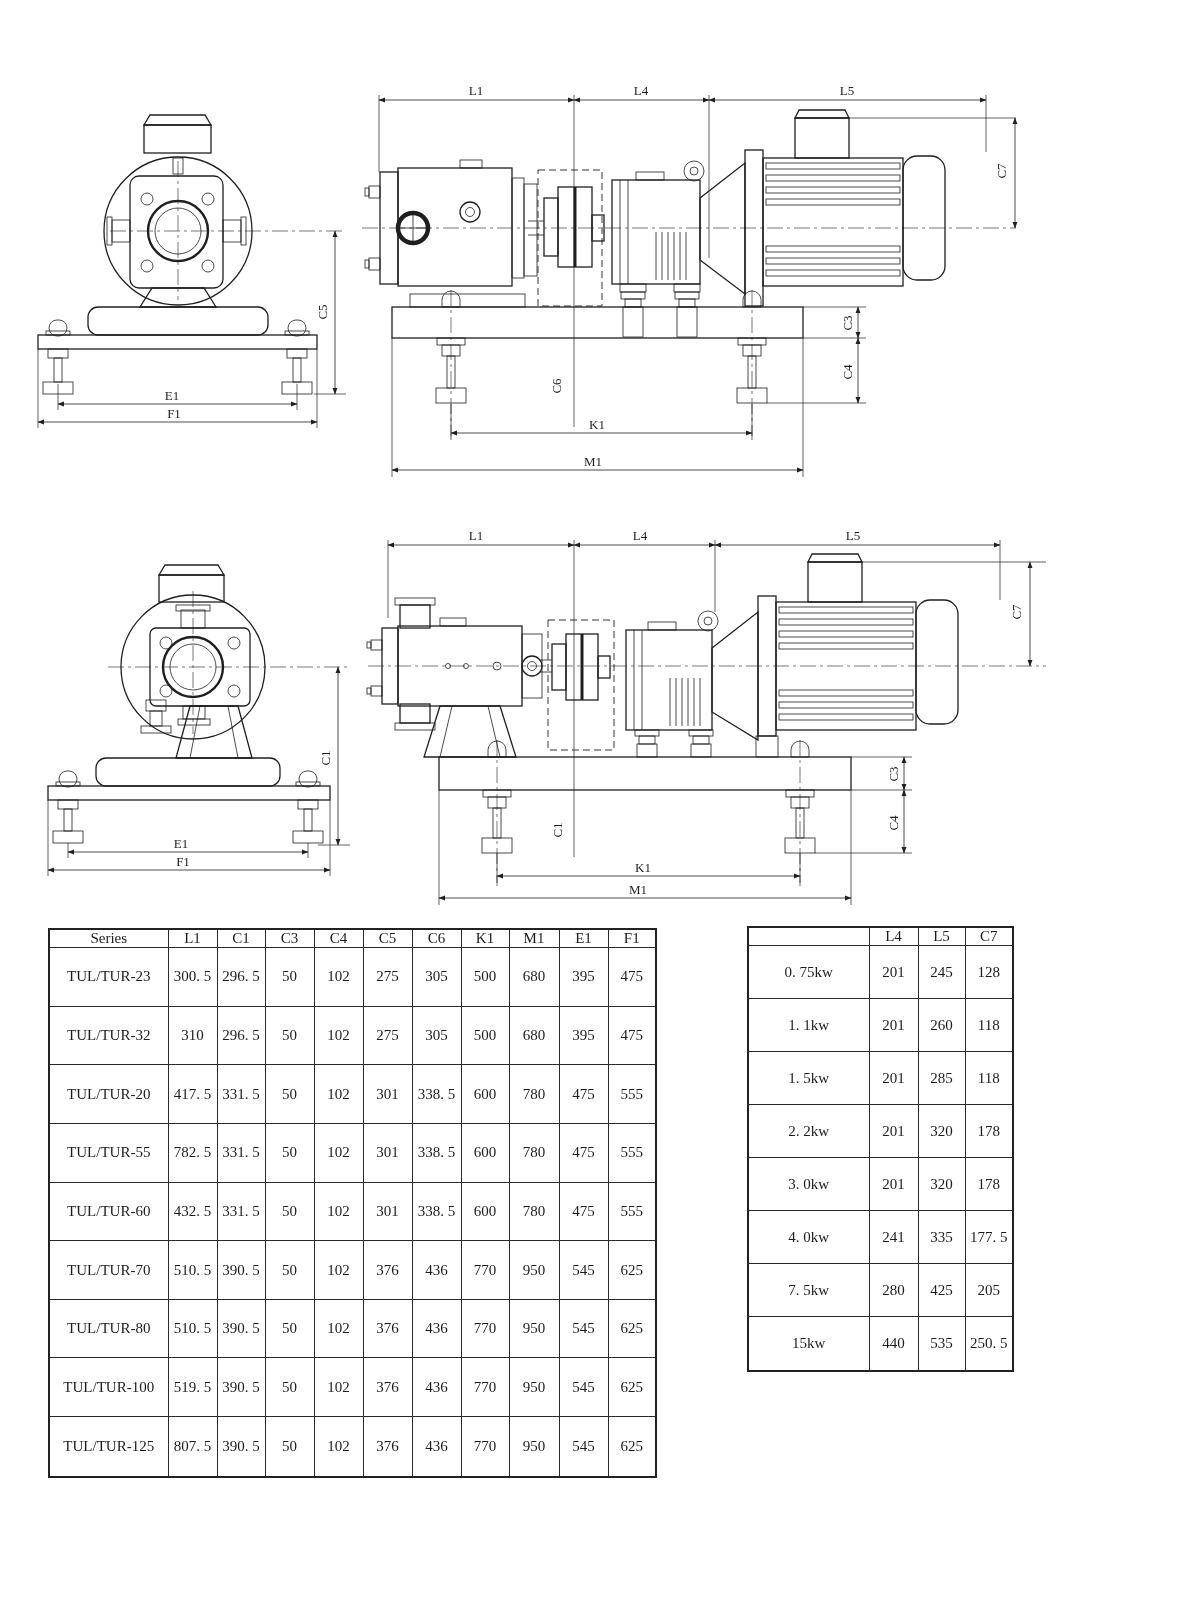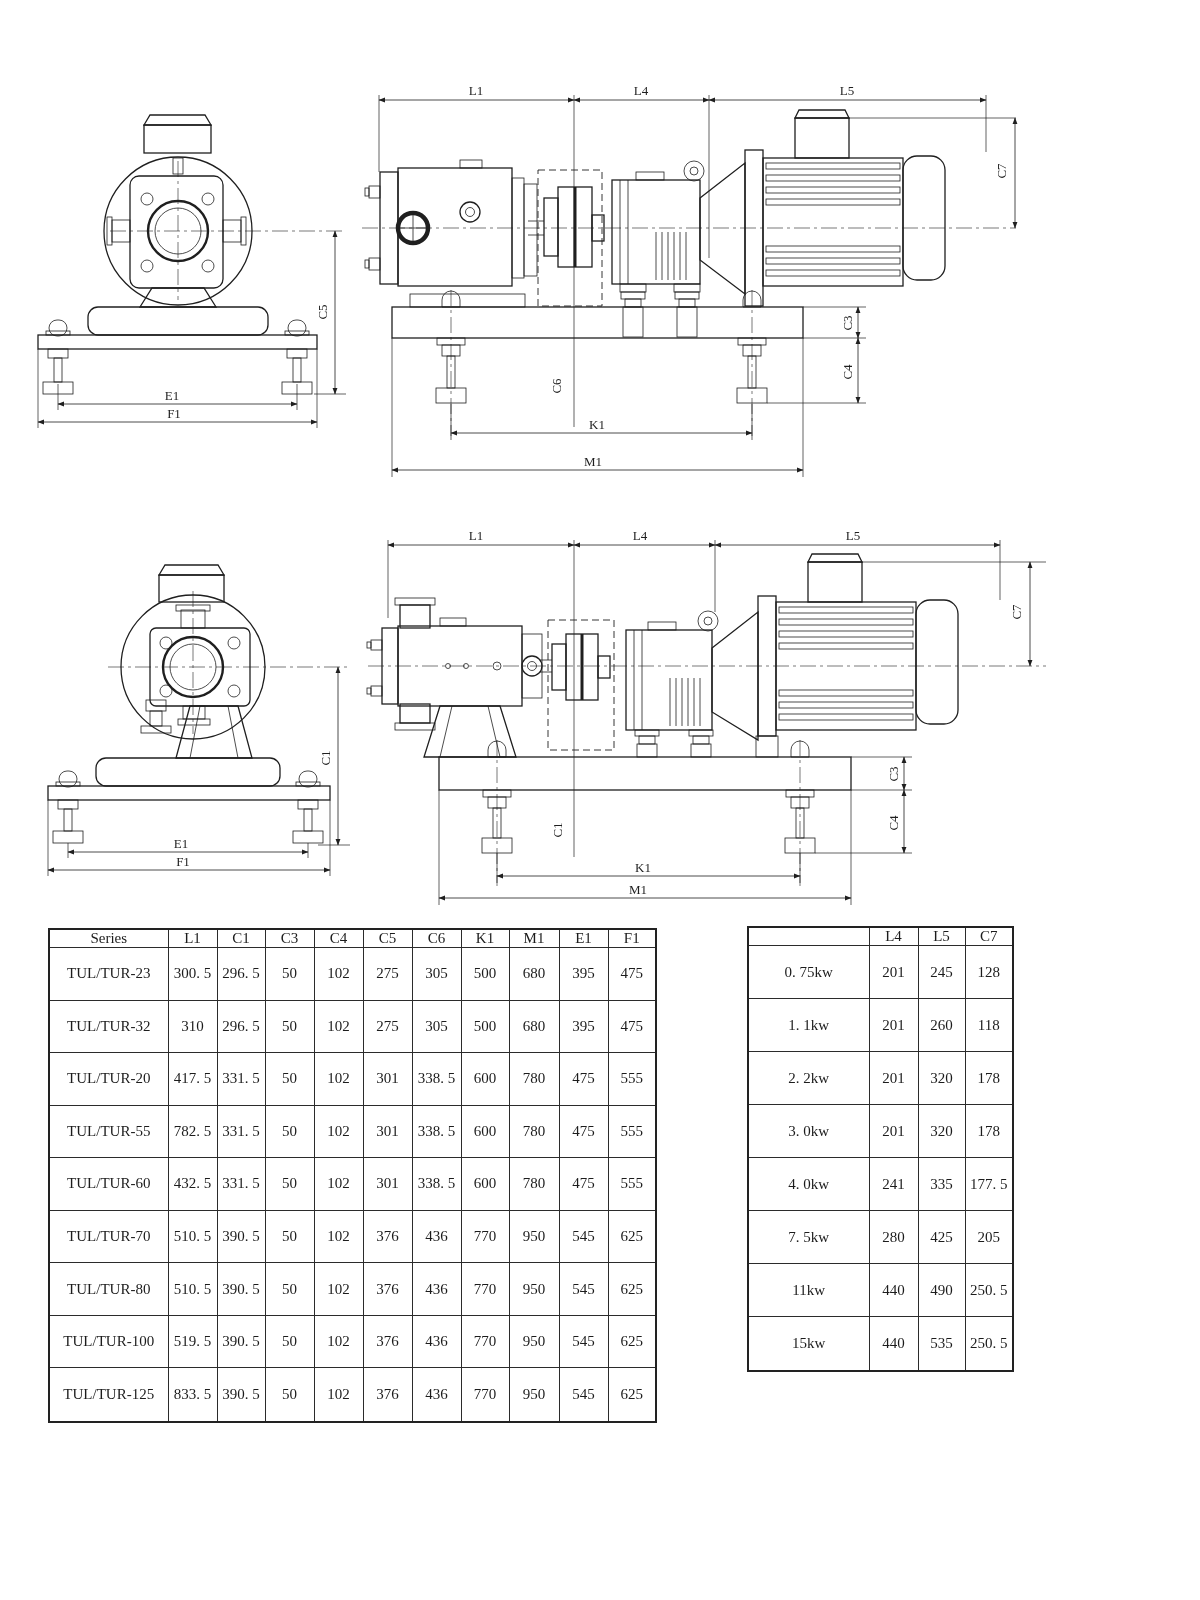--- a/index.html
+++ b/index.html
@@ -14,21 +14,21 @@
   .ext {fill:none;stroke:#1f1f1f;stroke-width:0.7;}
   .cl  {fill:none;stroke:#1f1f1f;stroke-width:0.6;stroke-dasharray:16 4 3 4;}
   .dsh {fill:none;stroke:#1f1f1f;stroke-width:0.9;stroke-dasharray:7 4;}
   .bar {fill:none;stroke:#1f1f1f;stroke-width:3;}
   text.dlab{font-family:"Liberation Serif",serif;font-size:13px;fill:#1f1f1f;text-anchor:middle;}
   
   table.spec{position:absolute;border-collapse:collapse;table-layout:fixed;background:#fff;
              font-size:15px;color:#1c1c1c;}
   table.spec th,table.spec td{border:1px solid #2b2b2b;text-align:center;vertical-align:middle;
              padding:0;font-weight:normal;white-space:nowrap;overflow:hidden;}
-  table.dim-table{left:48px;top:928px;width:607px;height:495px;border:2px solid #222;}
+  table.dim-table{left:48px;top:928px;width:607px;height:550px;border:2px solid #222;}
   table.motor-table{left:747px;top:926px;width:265px;height:446px;border:2px solid #222;}
 </style>
 </head>
 <body>
 
 <div class="page">
 
 <svg class="draw" width="1200" height="912" viewBox="0 0 1200 912">
   <defs>
     <marker id="arr" viewBox="0 0 10 10" refX="9" refY="5" markerWidth="9" markerHeight="9" orient="auto-start-reverse">
@@ -509,21 +509,21 @@
           <td>102</td>
           <td>376</td>
           <td>436</td>
           <td>770</td>
           <td>950</td>
           <td>545</td>
           <td>625</td>
         </tr>
     <tr>
           <td>TUL/TUR-125</td>
-          <td>833. 5</td>
+          <td>807. 5</td>
           <td>390. 5</td>
           <td>50</td>
           <td>102</td>
           <td>376</td>
           <td>436</td>
           <td>770</td>
           <td>950</td>
           <td>545</td>
           <td>625</td>
         </tr>
@@ -552,20 +552,26 @@
           <td>245</td>
           <td>128</td>
         </tr>
     <tr>
           <td>1. 1kw</td>
           <td>201</td>
           <td>260</td>
           <td>118</td>
         </tr>
     <tr>
+          <td>1. 5kw</td>
+          <td>201</td>
+          <td>285</td>
+          <td>118</td>
+        </tr>
+    <tr>
           <td>2. 2kw</td>
           <td>201</td>
           <td>320</td>
           <td>178</td>
         </tr>
     <tr>
           <td>3. 0kw</td>
           <td>201</td>
           <td>320</td>
           <td>178</td>
@@ -576,26 +582,20 @@
           <td>335</td>
           <td>177. 5</td>
         </tr>
     <tr>
           <td>7. 5kw</td>
           <td>280</td>
           <td>425</td>
           <td>205</td>
         </tr>
     <tr>
-          <td>11kw</td>
-          <td>440</td>
-          <td>490</td>
-          <td>250. 5</td>
-        </tr>
-    <tr>
           <td>15kw</td>
           <td>440</td>
           <td>535</td>
           <td>250. 5</td>
         </tr>
   </tbody>
 </table>
 
 </div>
 

